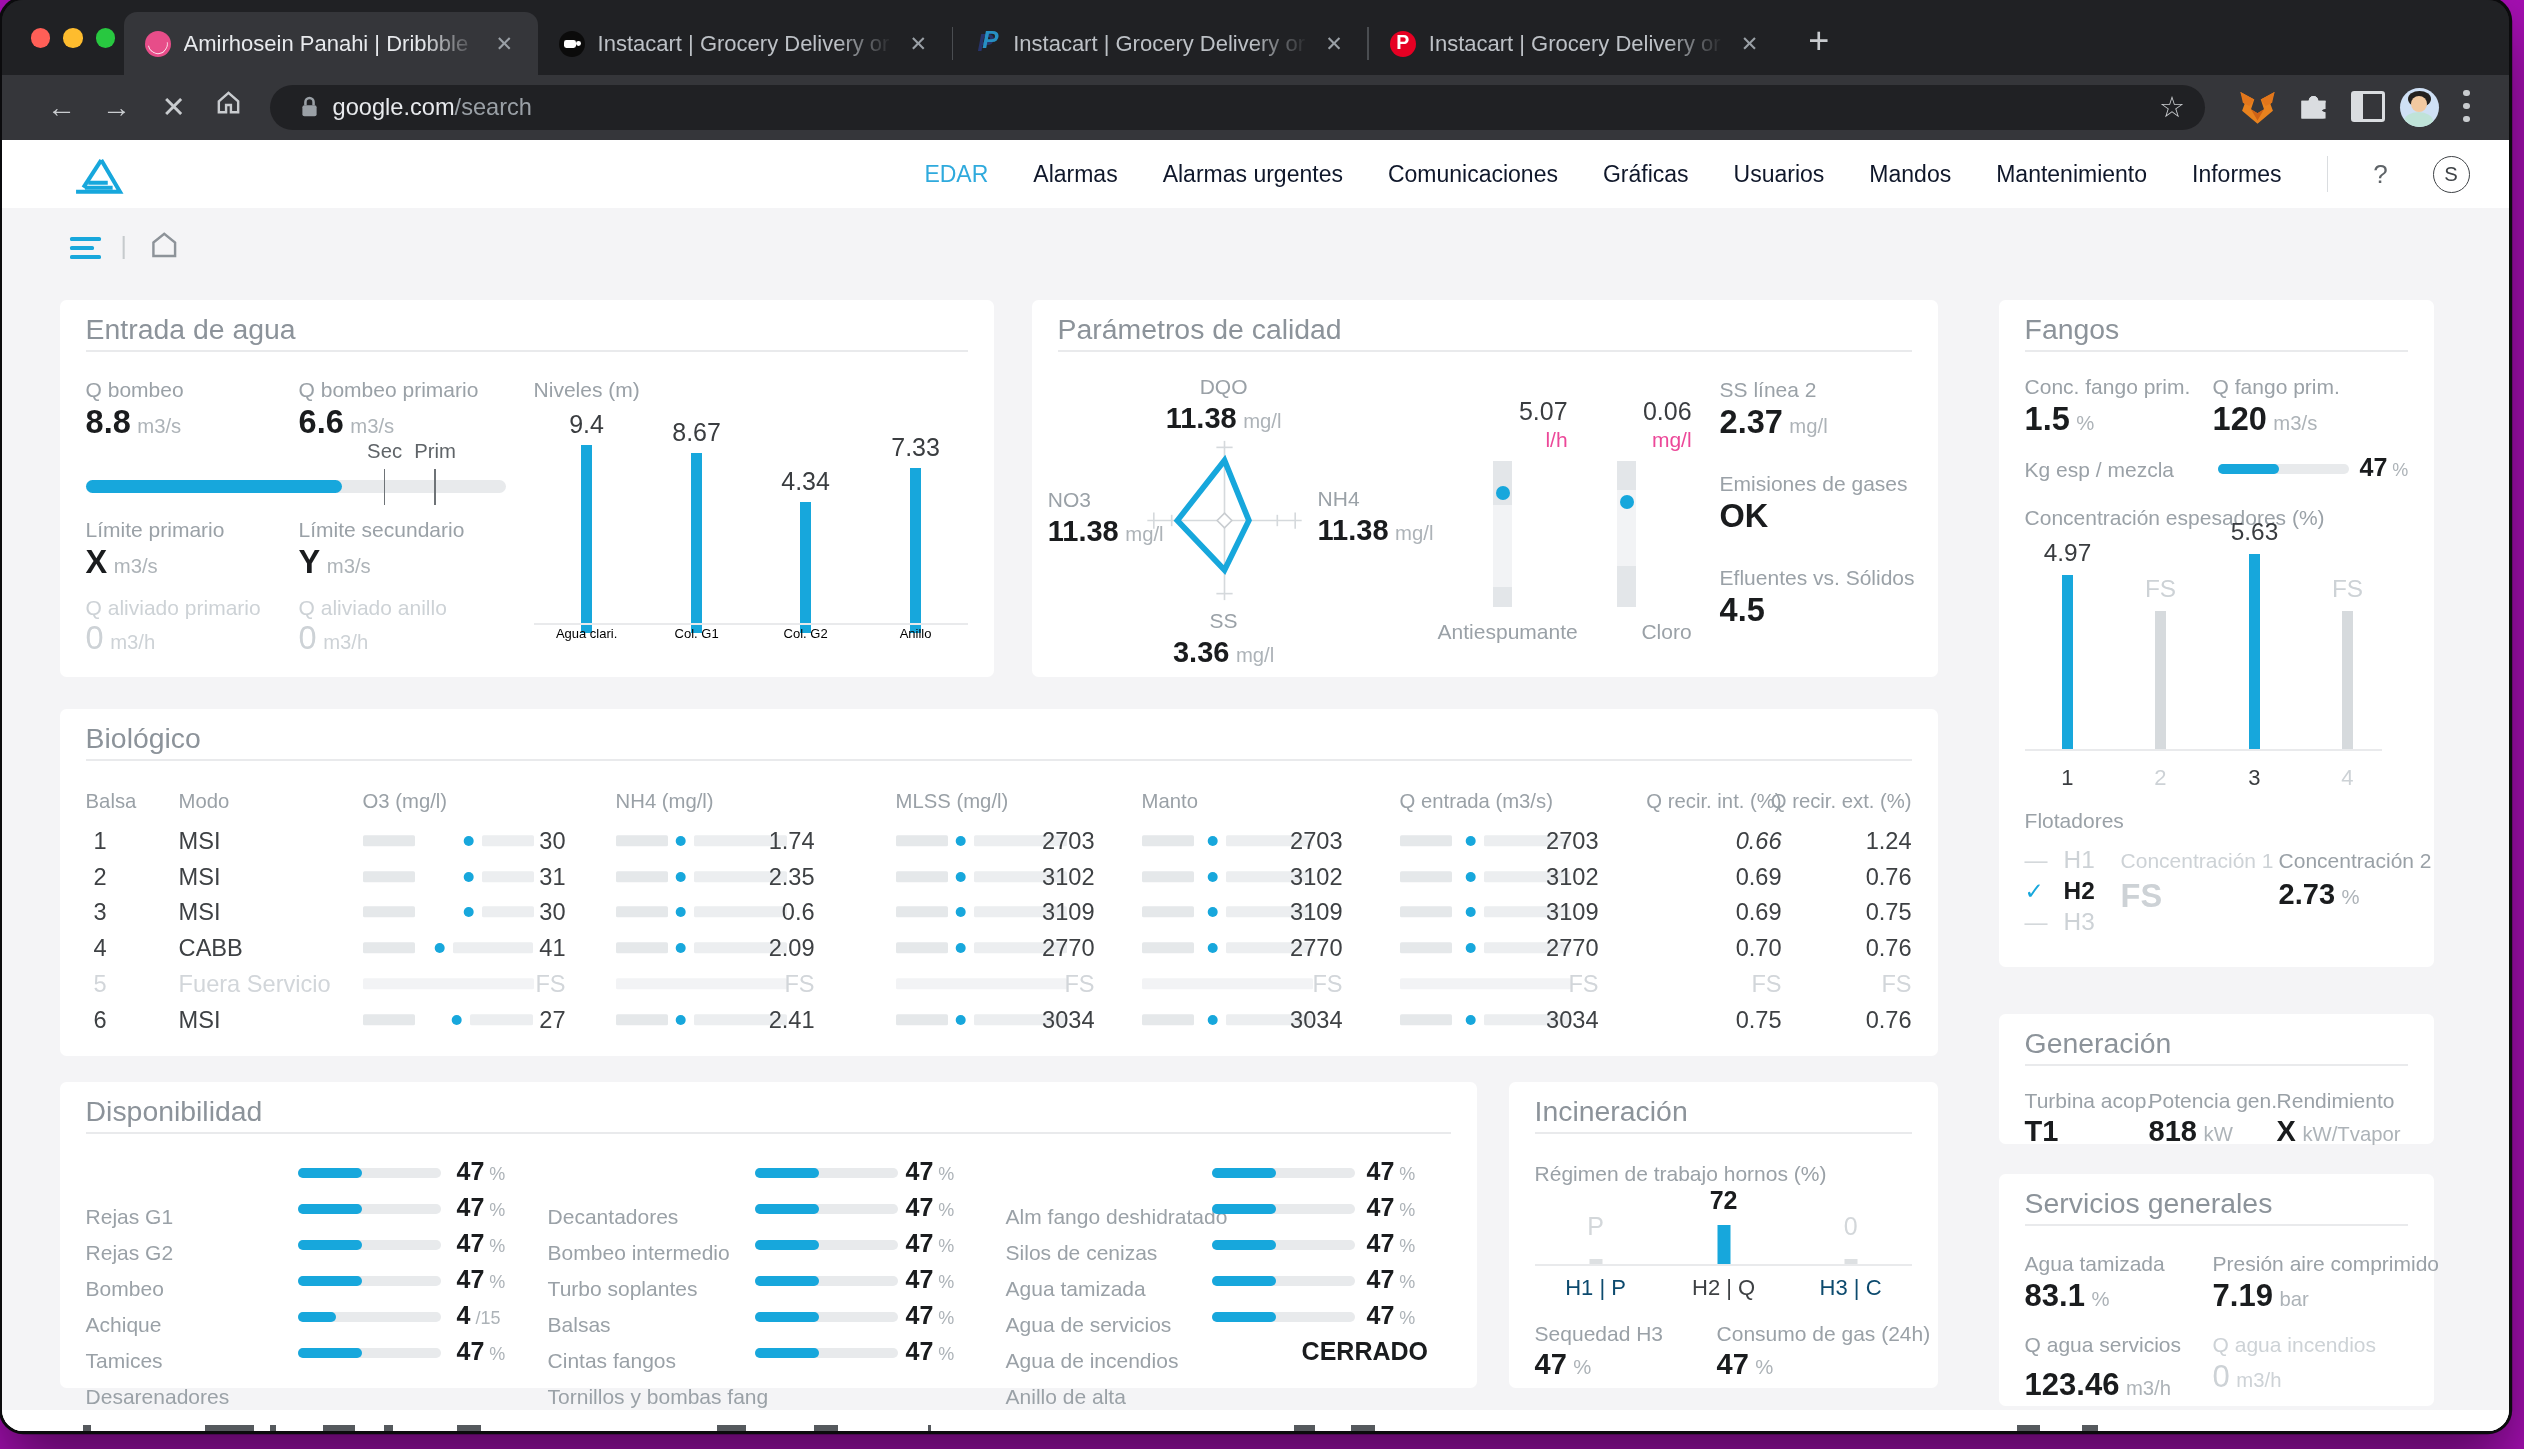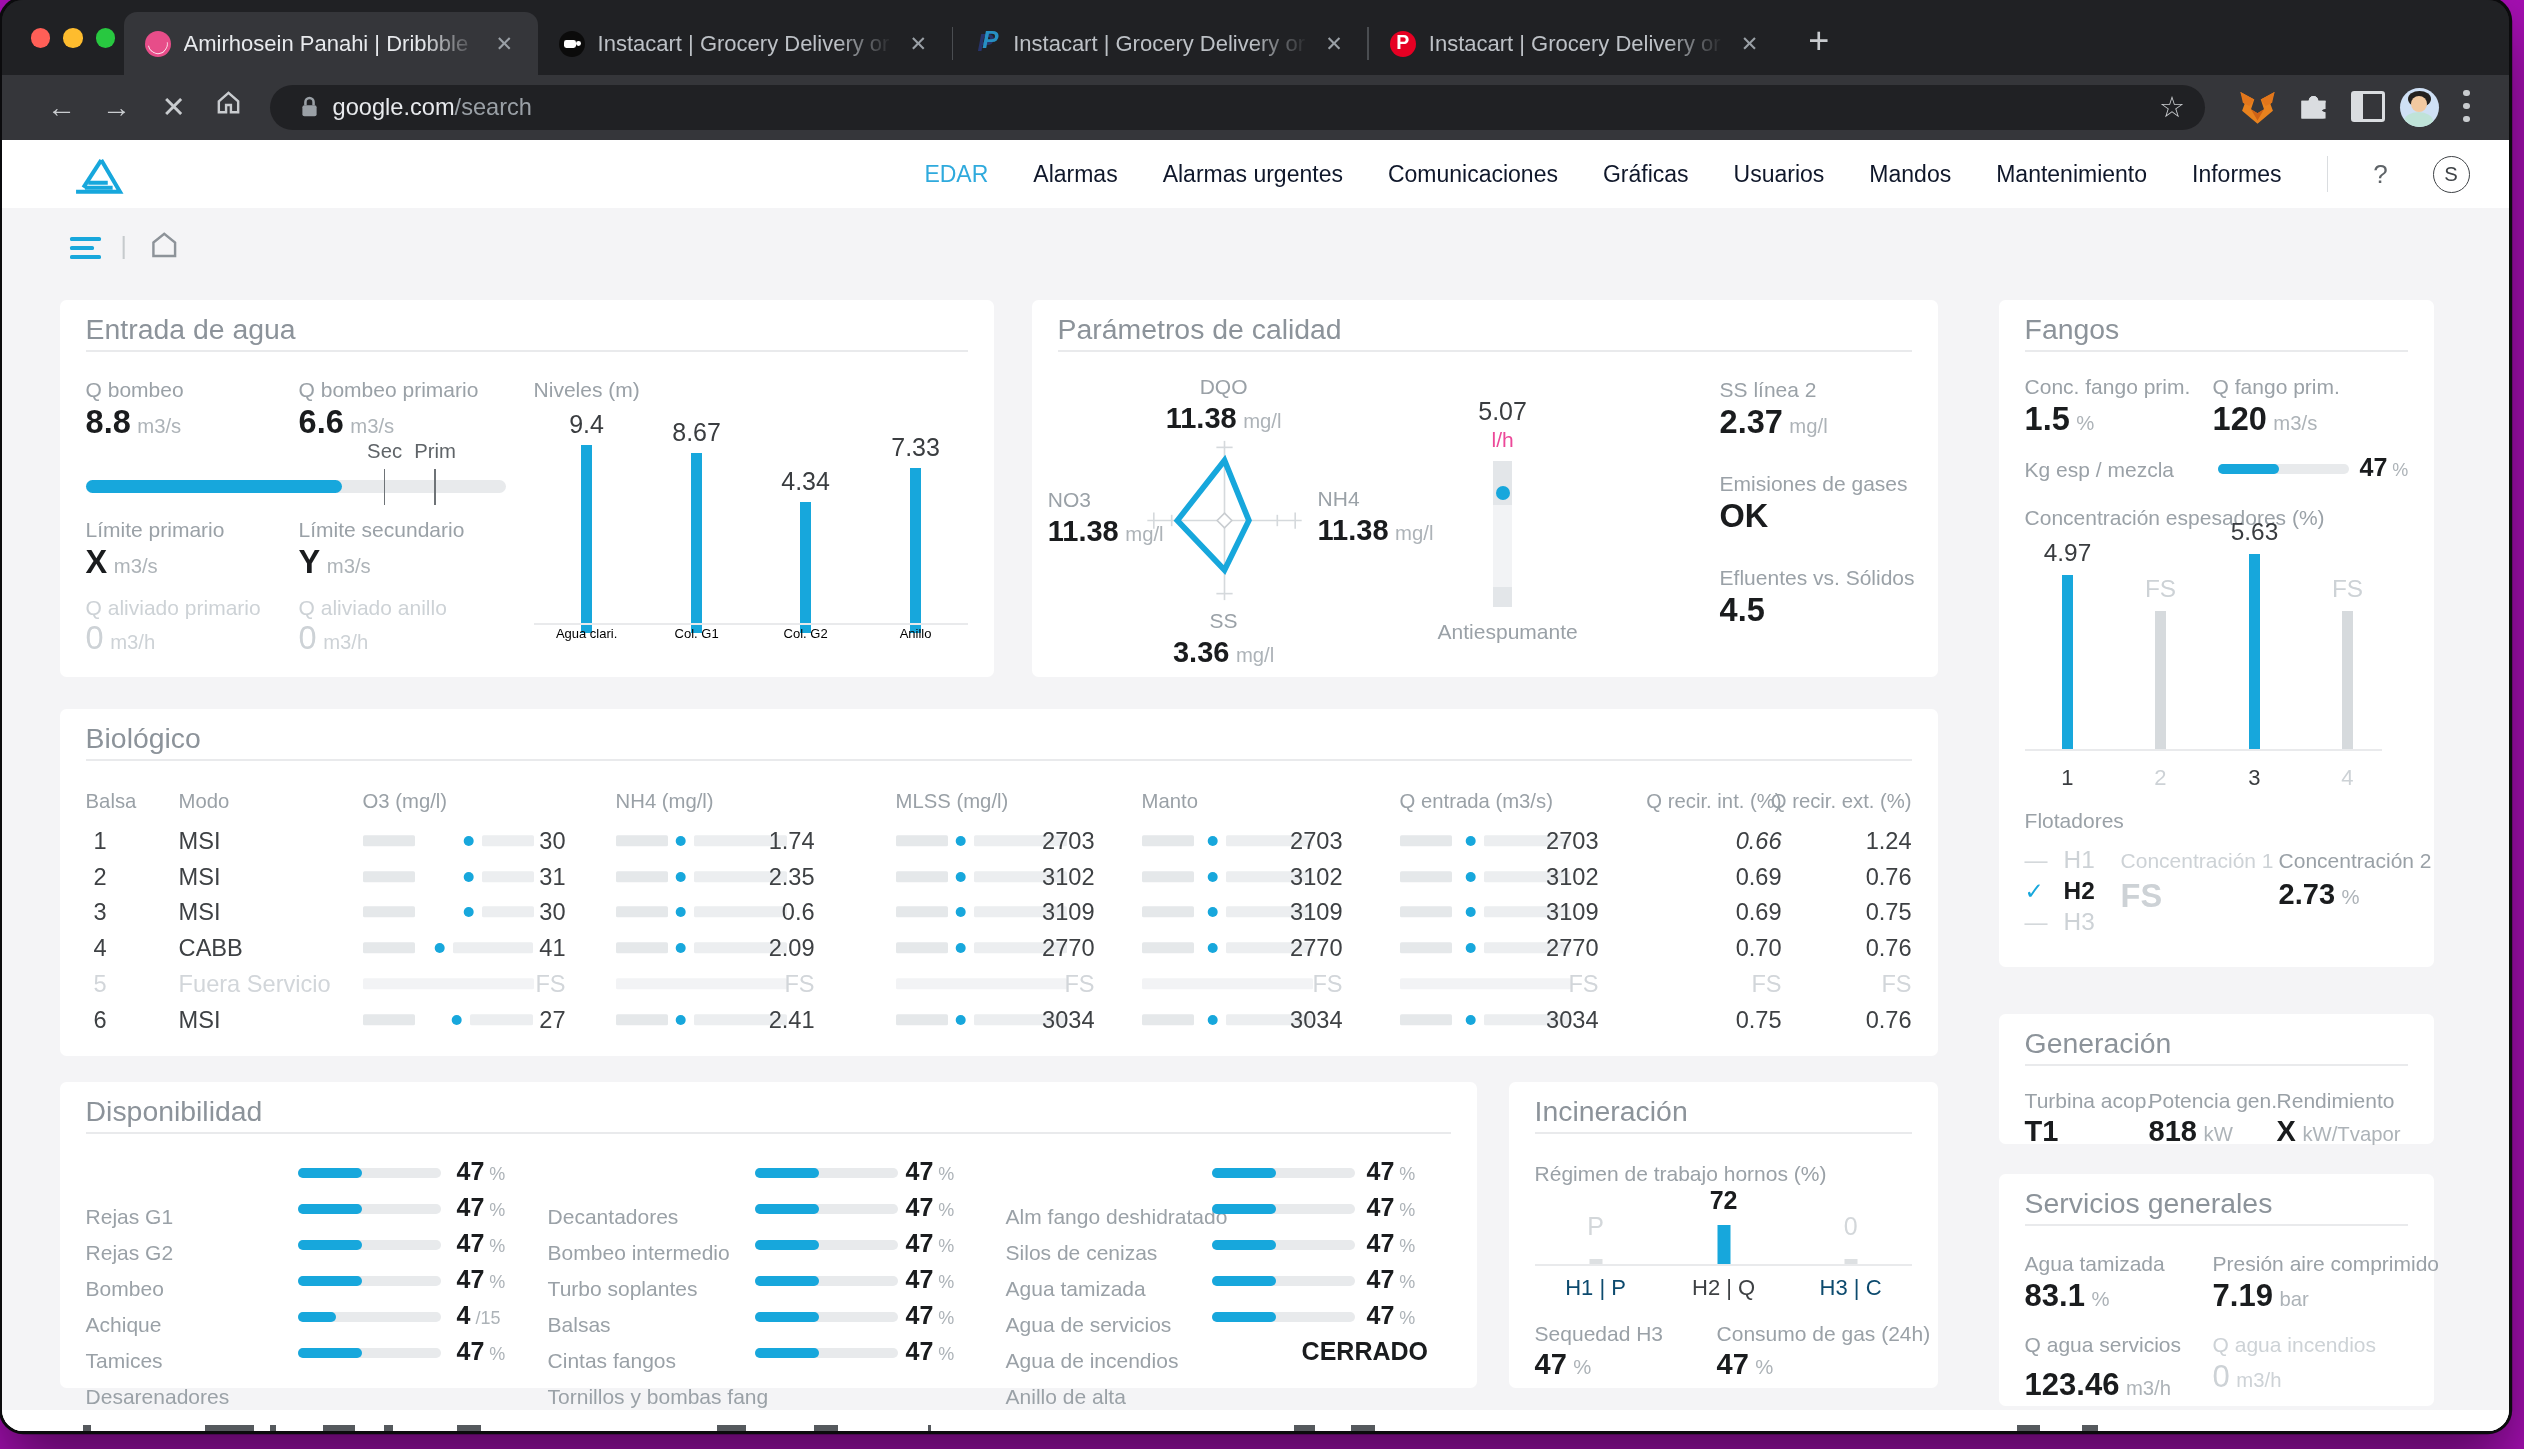--- a/index.html
+++ b/index.html
@@ -86,21 +86,21 @@
   .ptick .tlab { position:absolute; top:-29px; left:50%; transform:translateX(-50%); font-size:20.3px; color:#5F6468; }
   .nivchart { position:absolute; }
   .nivslot { position:absolute; bottom:0; width:106px; text-align:center; }
   .nivslot .bar { margin:0 auto; width:11.4px; background:#17A7DC; }
   .nivslot .v { font-size:25px; color:#3A3D40; font-weight:500; margin-bottom:6.5px; }
   .baseline { position:absolute; height:1.6px; background:#E9EAEC; }
 
   
   .rlab { text-align:center; }
   .rlab .lab { display:block; }
-  .gauge { position:absolute; width:130px; text-align:center; }
+  .gauge { position:absolute; width:130px; text-align:right; }
   .g-val { font-size:25px; color:#3A3D40; font-weight:500; }
   .g-unit { font-size:21px; color:#ec4899; margin-top:1.6px; }
   .g-track { position:relative; width:19.5px; height:146px; margin:9.7px auto 0; background:#F2F3F5; }
   .g-band { position:absolute; left:0; right:0; background:#E3E6E9; }
   .g-dot { position:absolute; left:50%; transform:translate(-50%,-50%); width:14px; height:14px; border-radius:50%; background:#17A7DC; }
   .g-name { font-size:21px; color:#9AA1A7; margin-top:13px; }
 
   
   .minibar { position:absolute; height:9.7px; border-radius:4.9px; background:#E8EAEC; }
   .minibar .fill { position:absolute; left:0; top:0; bottom:0; border-radius:4.9px; background:#17A7DC; }
@@ -362,20 +362,30 @@
 
       <div class="gauge" style="left:406px; top:97px">
         <div class="g-val">5.07</div>
         <div class="g-unit">l/h</div>
         <div class="g-track">
           <div class="g-band" style="top:0; height:30%"></div>
           <div class="g-band" style="top:86%; bottom:0"></div>
           <div class="g-dot" style="top:22%"></div>
         </div>
         <div class="g-name">Antiespumante</div>
+      </div>
+      <div class="gauge" style="left:530px; top:97px">
+        <div class="g-val">0.06</div>
+        <div class="g-unit">mg/l</div>
+        <div class="g-track">
+          <div class="g-band" style="top:0; height:20%"></div>
+          <div class="g-band" style="top:72%; bottom:0"></div>
+          <div class="g-dot" style="top:28%"></div>
+        </div>
+        <div class="g-name">Cloro</div>
       </div>
 
       <div class="abs lab" style="left:688px; top:78px">SS línea 2</div>
       <div class="abs val" style="left:688px; top:104px"><span>2.37</span><span class="unit">mg/l</span></div>
       <div class="abs lab" style="left:688px; top:172px">Emisiones de gases</div>
       <div class="abs val" style="left:688px; top:198px; font-weight:600">OK</div>
       <div class="abs lab" style="left:688px; top:266px">Efluentes vs. Sólidos</div>
       <div class="abs val" style="left:688px; top:292px; font-weight:600">4.5</div>
     </div>
 

